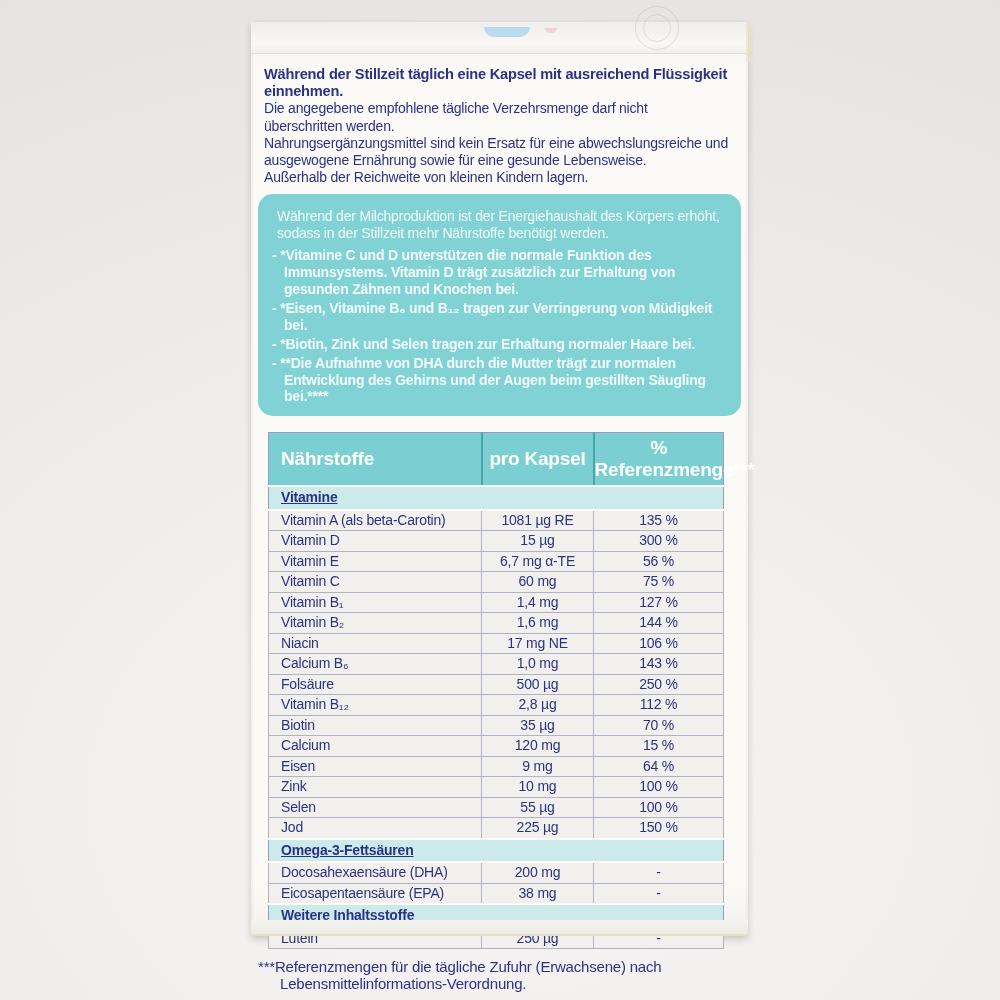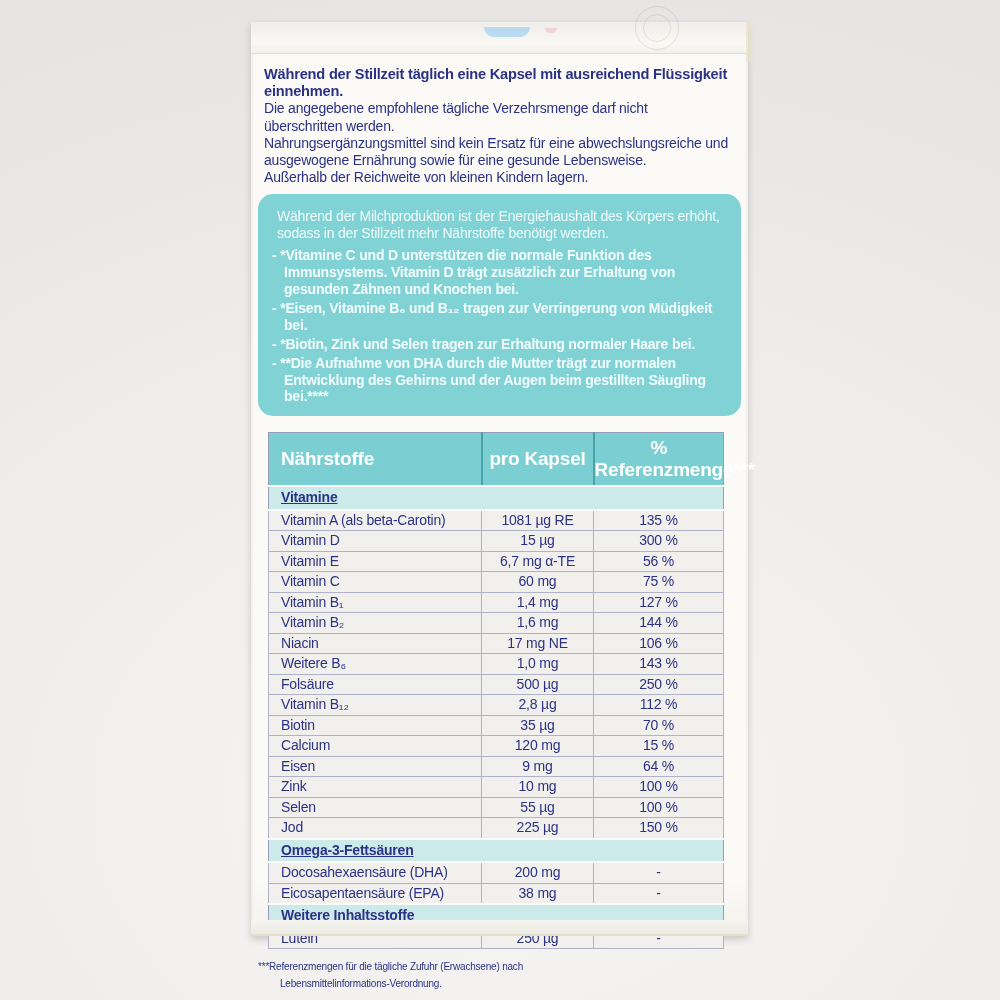--- a/index.html
+++ b/index.html
@@ -74,21 +74,21 @@
   table.nutri td{border:1px solid #aeb3ca;padding:1px 0 2px 0;line-height:16.5px;background:#f2f0ec;}
   table.nutri tr.sec td{
     background:#cdeaea;font-weight:bold;padding-left:12px;
     border-left:none;border-right:none;
     border-top:2px solid #fbfaf7;border-bottom:2px solid #fbfaf7;
     padding-top:2px;padding-bottom:3px;text-decoration:underline;
   }
   table.nutri td.name{padding-left:12px;}
   table.nutri td.amount,table.nutri td.ref{text-align:center;}
   
-  .footnote{margin:9px 0 0 7px;font-size:10px;line-height:17px;letter-spacing:-0.2px;}
+  .footnote{margin:9px 0 0 7px;font-size:15px;line-height:17px;letter-spacing:-0.2px;}
   .footnote .l2{padding-left:22px;}
 </style>
 </head>
 <body>
 
 <div class="box">
 
   <div class="flap-top">
     <div class="logo-arc"></div>
     <div class="pink-dot"></div>
@@ -159,21 +159,21 @@
             <td class="name">Vitamin B₂</td>
             <td class="amount">1,6 mg</td>
             <td class="ref">144 %</td>
           </tr>
           <tr>
             <td class="name">Niacin</td>
             <td class="amount">17 mg NE</td>
             <td class="ref">106 %</td>
           </tr>
           <tr>
-            <td class="name">Weitere B₆</td>
+            <td class="name">Calcium B₆</td>
             <td class="amount">1,0 mg</td>
             <td class="ref">143 %</td>
           </tr>
           <tr>
             <td class="name">Folsäure</td>
             <td class="amount">500 µg</td>
             <td class="ref">250 %</td>
           </tr>
           <tr>
             <td class="name">Vitamin B₁₂</td>

